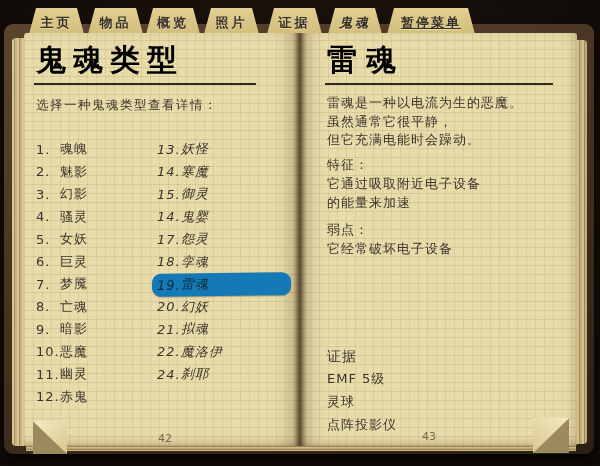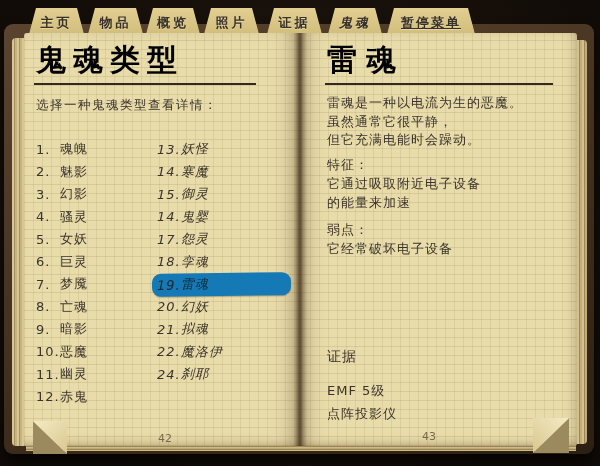--- a/index.html
+++ b/index.html
@@ -82,21 +82,21 @@
   .page-num.r{left:422px;top:430px;}
   
   .rp-text{position:absolute;z-index:4;font-size:13px;line-height:18.5px;letter-spacing:1px;white-space:nowrap;}
   .rp-desc{left:327px;top:94px;}
   .rp-traits-label{left:327px;top:156px;}
   .rp-traits{left:327px;top:175px;}
   .rp-weak-label{left:327px;top:221px;}
   .rp-weak{left:327px;top:240px;}
   .rp-evidence-label{left:327px;top:347px;font-size:14px;}
   .rp-evidence div{margin-bottom:4.5px;}
-  .rp-evidence{left:327px;top:370px;margin-top:12px;}
+  .rp-evidence{left:327px;top:370px;}
   
   .corner{position:absolute;z-index:5;cursor:pointer;}
   .corner.prev{left:33px;top:421px;width:34px;height:33px;}
   .corner.next{left:533px;top:418px;width:36px;height:35px;}
   .corner .flap,.corner .under{position:absolute;inset:0;}
   .corner.prev .flap{background:linear-gradient(135deg,#f4ebc4,#d9c78f);clip-path:polygon(0 0,100% 0,100% 100%);}
   .corner.prev .under{background:#9b8a5d;clip-path:polygon(0 0,100% 100%,0 100%);}
   .corner.next .flap{background:linear-gradient(225deg,#f4ebc4,#d9c78f);clip-path:polygon(0 0,100% 0,0 100%);}
   .corner.next .under{background:#9b8a5d;clip-path:polygon(100% 0,100% 100%,0 100%);}
 </style>
@@ -240,20 +240,21 @@
 </div>
 
 <div class="rp-text rp-weak-label">弱点：</div>
 <div class="rp-text rp-weak">
   <div>它经常破坏电子设备</div>
 </div>
 
 <div class="rp-text rp-evidence-label">证据</div>
 <div class="rp-text rp-evidence">
   <div>EMF 5级</div>
+  <div>灵球</div>
   <div>点阵投影仪</div>
 </div>
 
 <div class="page-num r">43</div>
 
 <div class="corner prev">
   <div class="under"></div>
   <div class="flap"></div>
 </div>
 <div class="corner next">

